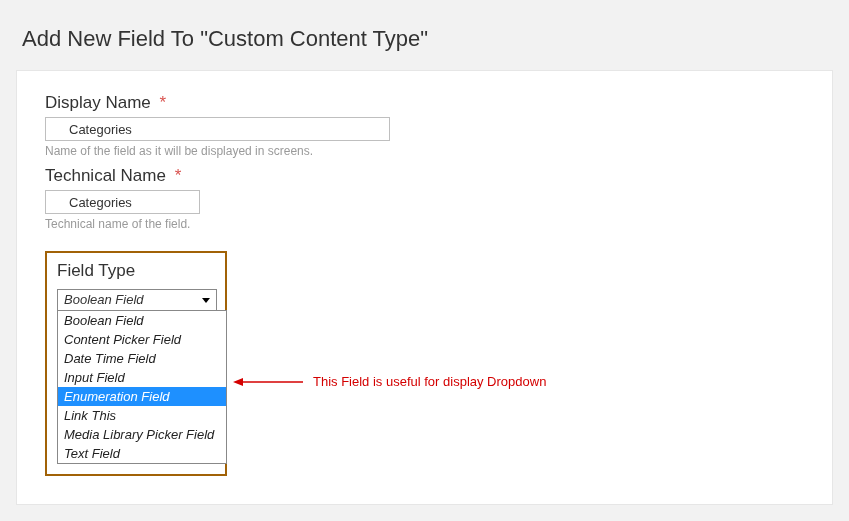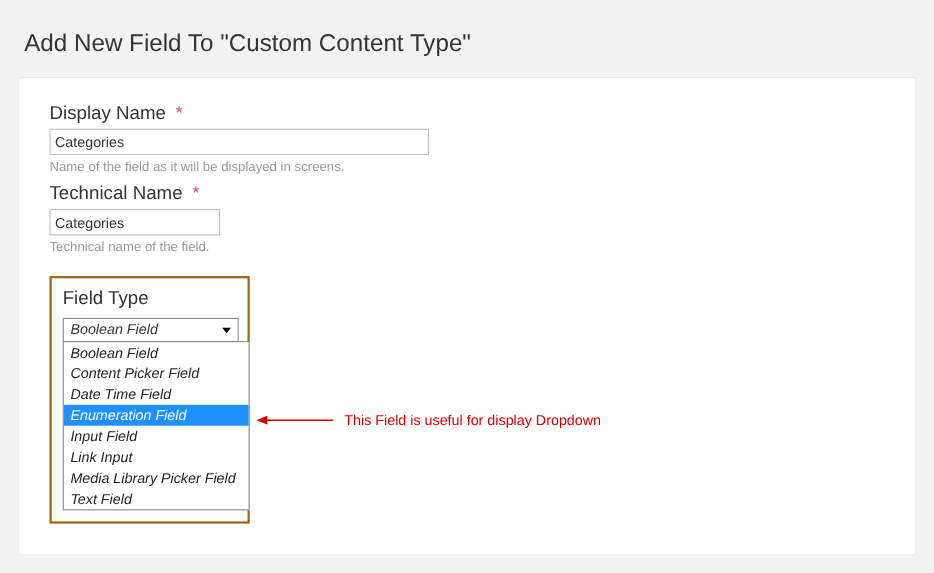--- a/index.html
+++ b/index.html
@@ -28,21 +28,21 @@
     font-size: 17px;
     color: #333;
     display: inline-block;
     margin-bottom: 4px;
   }
   .req { color: #d9534f; margin-left: 4px; }
   .text-input {
     display: block;
     font-size: 13px;
     font-family: inherit;
-    padding: 3px 4px;
+    padding: 3px 23px;
     border: 1px solid #bfbfbf;
     color: #333;
     background: #fff;
     height: 24px;
   }
   .text-input.wide { width: 345px; }
   .text-input.narrow { width: 155px; }
   .help-text {
     font-size: 12px;
     color: #9a9a9a;
@@ -139,23 +139,23 @@
   </div>
 
   <div class="highlight-box">
     <label class="form-label">Field Type</label>
     <div class="select-wrap">
       <div class="select-display">Boolean Field</div>
       <div class="select-dropdown" id="dropdown-list">
           <div class="select-option">Boolean Field</div>
           <div class="select-option">Content Picker Field</div>
           <div class="select-option">Date Time Field</div>
+          <div class="select-option">Input Field</div>
           <div class="select-option highlighted">Enumeration Field</div>
-          <div class="select-option">Input Field</div>
-          <div class="select-option">Link Input</div>
+          <div class="select-option">Link This</div>
           <div class="select-option">Media Library Picker Field</div>
           <div class="select-option">Text Field</div>
         </div>
     </div>
 
     <div class="annotation-row">
       <svg class="arrow-svg" width="70" height="12">
         <line x1="8" y1="6" x2="70" y2="6" stroke="#d40000" stroke-width="1.5"></line>
         <polygon points="0,6 10,2 10,10" fill="#d40000"></polygon>
       </svg>

